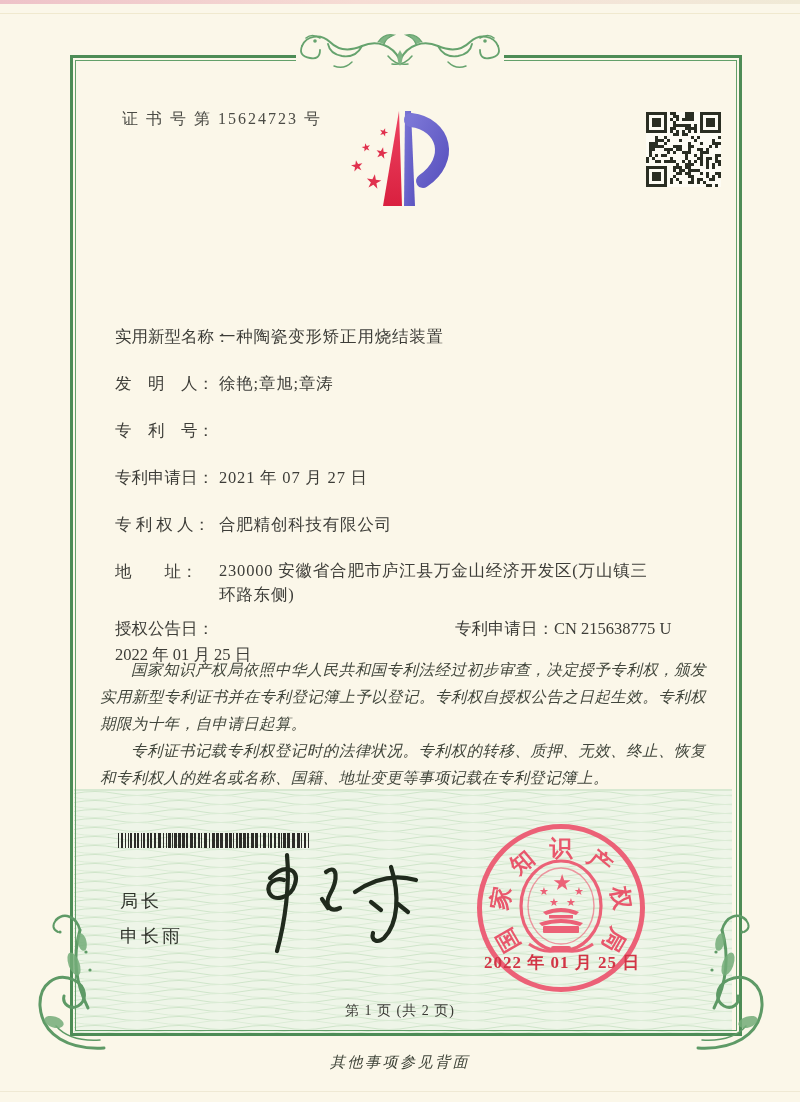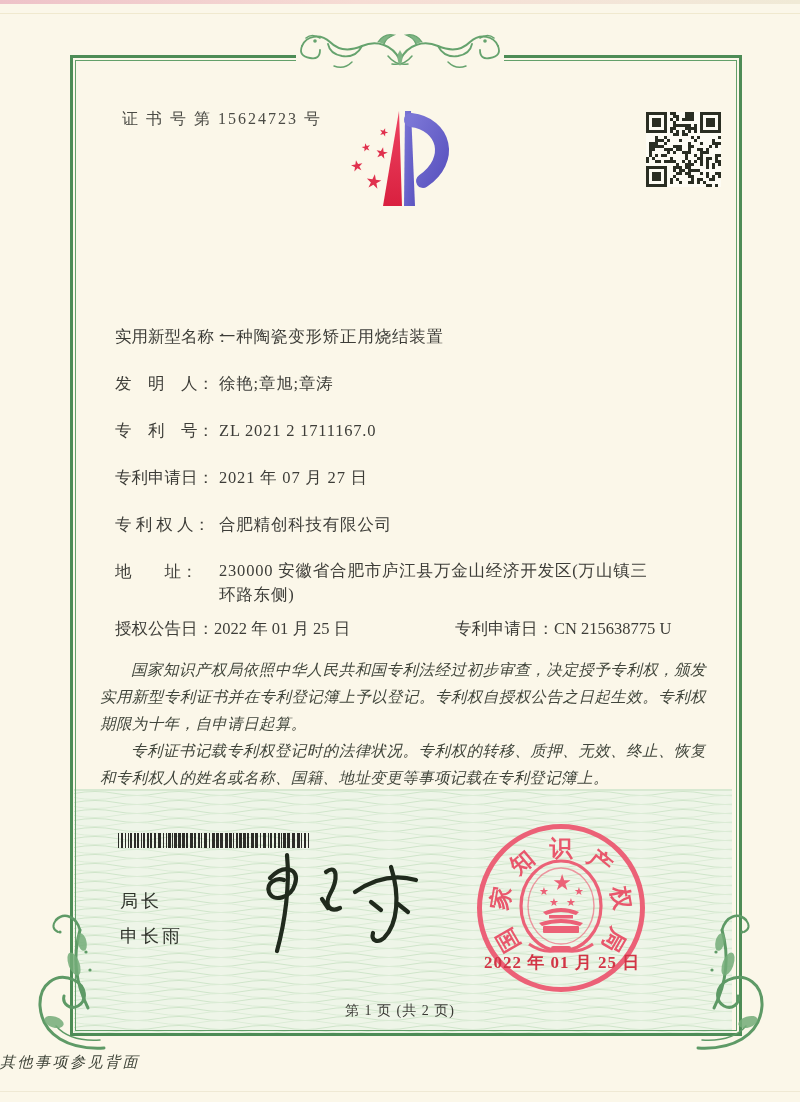--- a/index.html
+++ b/index.html
@@ -33,21 +33,21 @@
   .title{position:absolute;left:0;top:224px;width:100%;text-align:center;z-index:4;
         font-size:41px;font-weight:600;letter-spacing:7px;color:#333a31;margin:0;text-indent:7px;}
 
   .fields{position:absolute;left:115px;top:324px;width:600px;z-index:4;
         font-size:16.5px;color:#3d3d38;}
   .row{display:flex;margin-bottom:21px;line-height:26px;}
   .row .lab{width:104px;flex:none;white-space:nowrap;}
   .row .val{letter-spacing:0.8px;}
   .row-addr{margin-bottom:9px;}
   .row-addr .val{width:442px;line-height:24px;}
-  .grant-row{position:relative;display:flex;line-height:26px;}
+  .grant-row{position:relative;display:flex;line-height:26px;flex-direction:column;}
   .grant-row .pair2{position:absolute;left:340px;top:0;display:flex;white-space:nowrap;}
 
   .paras{position:absolute;left:100px;top:643px;width:606px;z-index:4;
         font-size:15.5px;line-height:1.74;color:#41463c;font-style:italic;text-align:justify;margin-top:14px;}
   .paras p{margin:0;text-indent:2em;letter-spacing:0.4px;}
 
   .barcode{position:absolute;left:118px;top:833px;width:197px;height:15px;z-index:4;
         display:flex;align-items:stretch;}
   .barcode .bar{background:#2c2c28;}
 
@@ -57,21 +57,21 @@
 
   .seal{position:absolute;left:477px;top:824px;width:168px;height:168px;z-index:4;opacity:.95;}
   .seal-ring{position:absolute;inset:0;border:5px solid #ec5a72;border-radius:50%;}
   .seal-char{position:absolute;font-weight:700;font-size:23px;color:#e94f66;line-height:1;}
   .seal-emblem{position:absolute;left:36px;top:26px;}
   .seal-date{position:absolute;left:462px;top:951px;width:200px;text-align:center;z-index:5;
         font-size:17px;font-weight:700;color:#d23546;letter-spacing:1px;}
 
   .page-info{position:absolute;left:0;top:1002px;width:100%;text-align:center;z-index:4;
         font-size:14px;color:#3a3a35;letter-spacing:1px;}
-  .back-note{position:absolute;left:0;top:1053px;width:100%;text-align:left;z-index:4;
+  .back-note{position:absolute;left:0;top:1053px;width:100%;text-align:center;z-index:4;
         font-size:15px;font-style:italic;color:#3e4338;letter-spacing:2.5px;}
 </style>
 </head>
 <body>
 
 <div class="page">
 
   <div class="scan-edge"></div>
   <div class="scan-edge2"></div>
   <div class="scan-edge-bottom"></div>
@@ -806,21 +806,20 @@
     <div class="row">
       <span class="lab">实用新型名称：</span>
       <span class="val">一种陶瓷变形矫正用烧结装置</span>
     </div>
     <div class="row">
       <span class="lab">发　明　人：</span>
       <span class="val">徐艳;章旭;章涛</span>
     </div>
     <div class="row">
       <span class="lab">专　利　号：</span>
-      <span class="val">ZL 2021 2 1711167.0</span>
     </div>
     <div class="row">
       <span class="lab">专利申请日：</span>
       <span class="val">2021 年 07 月 27 日</span>
     </div>
     <div class="row">
       <span class="lab">专 利 权 人：</span>
       <span class="val">合肥精创科技有限公司</span>
     </div>
     <div class="row row-addr">

